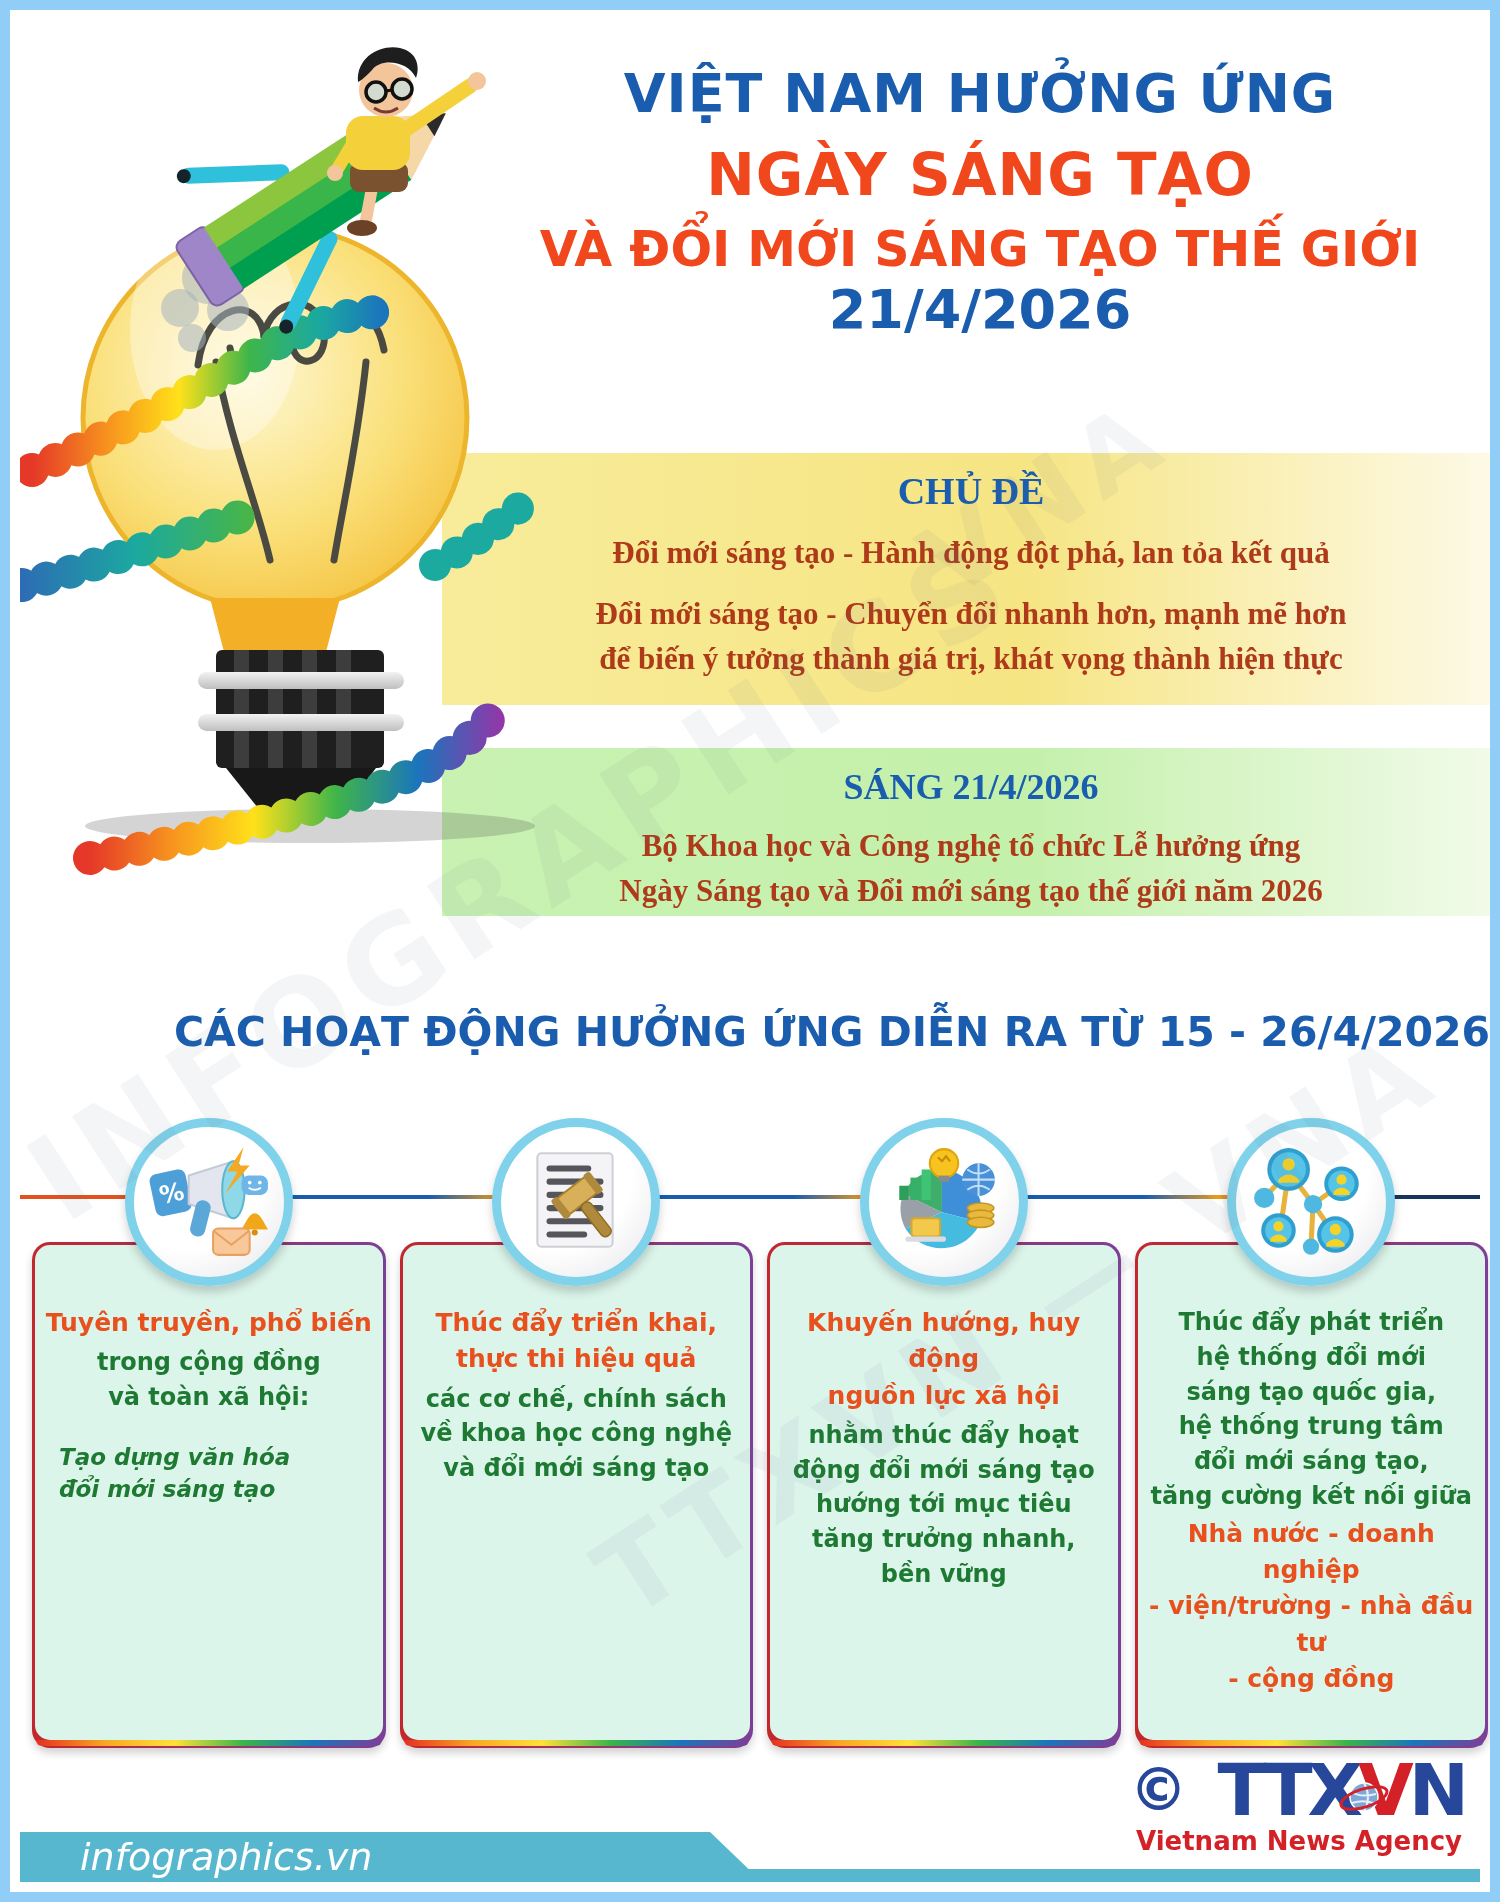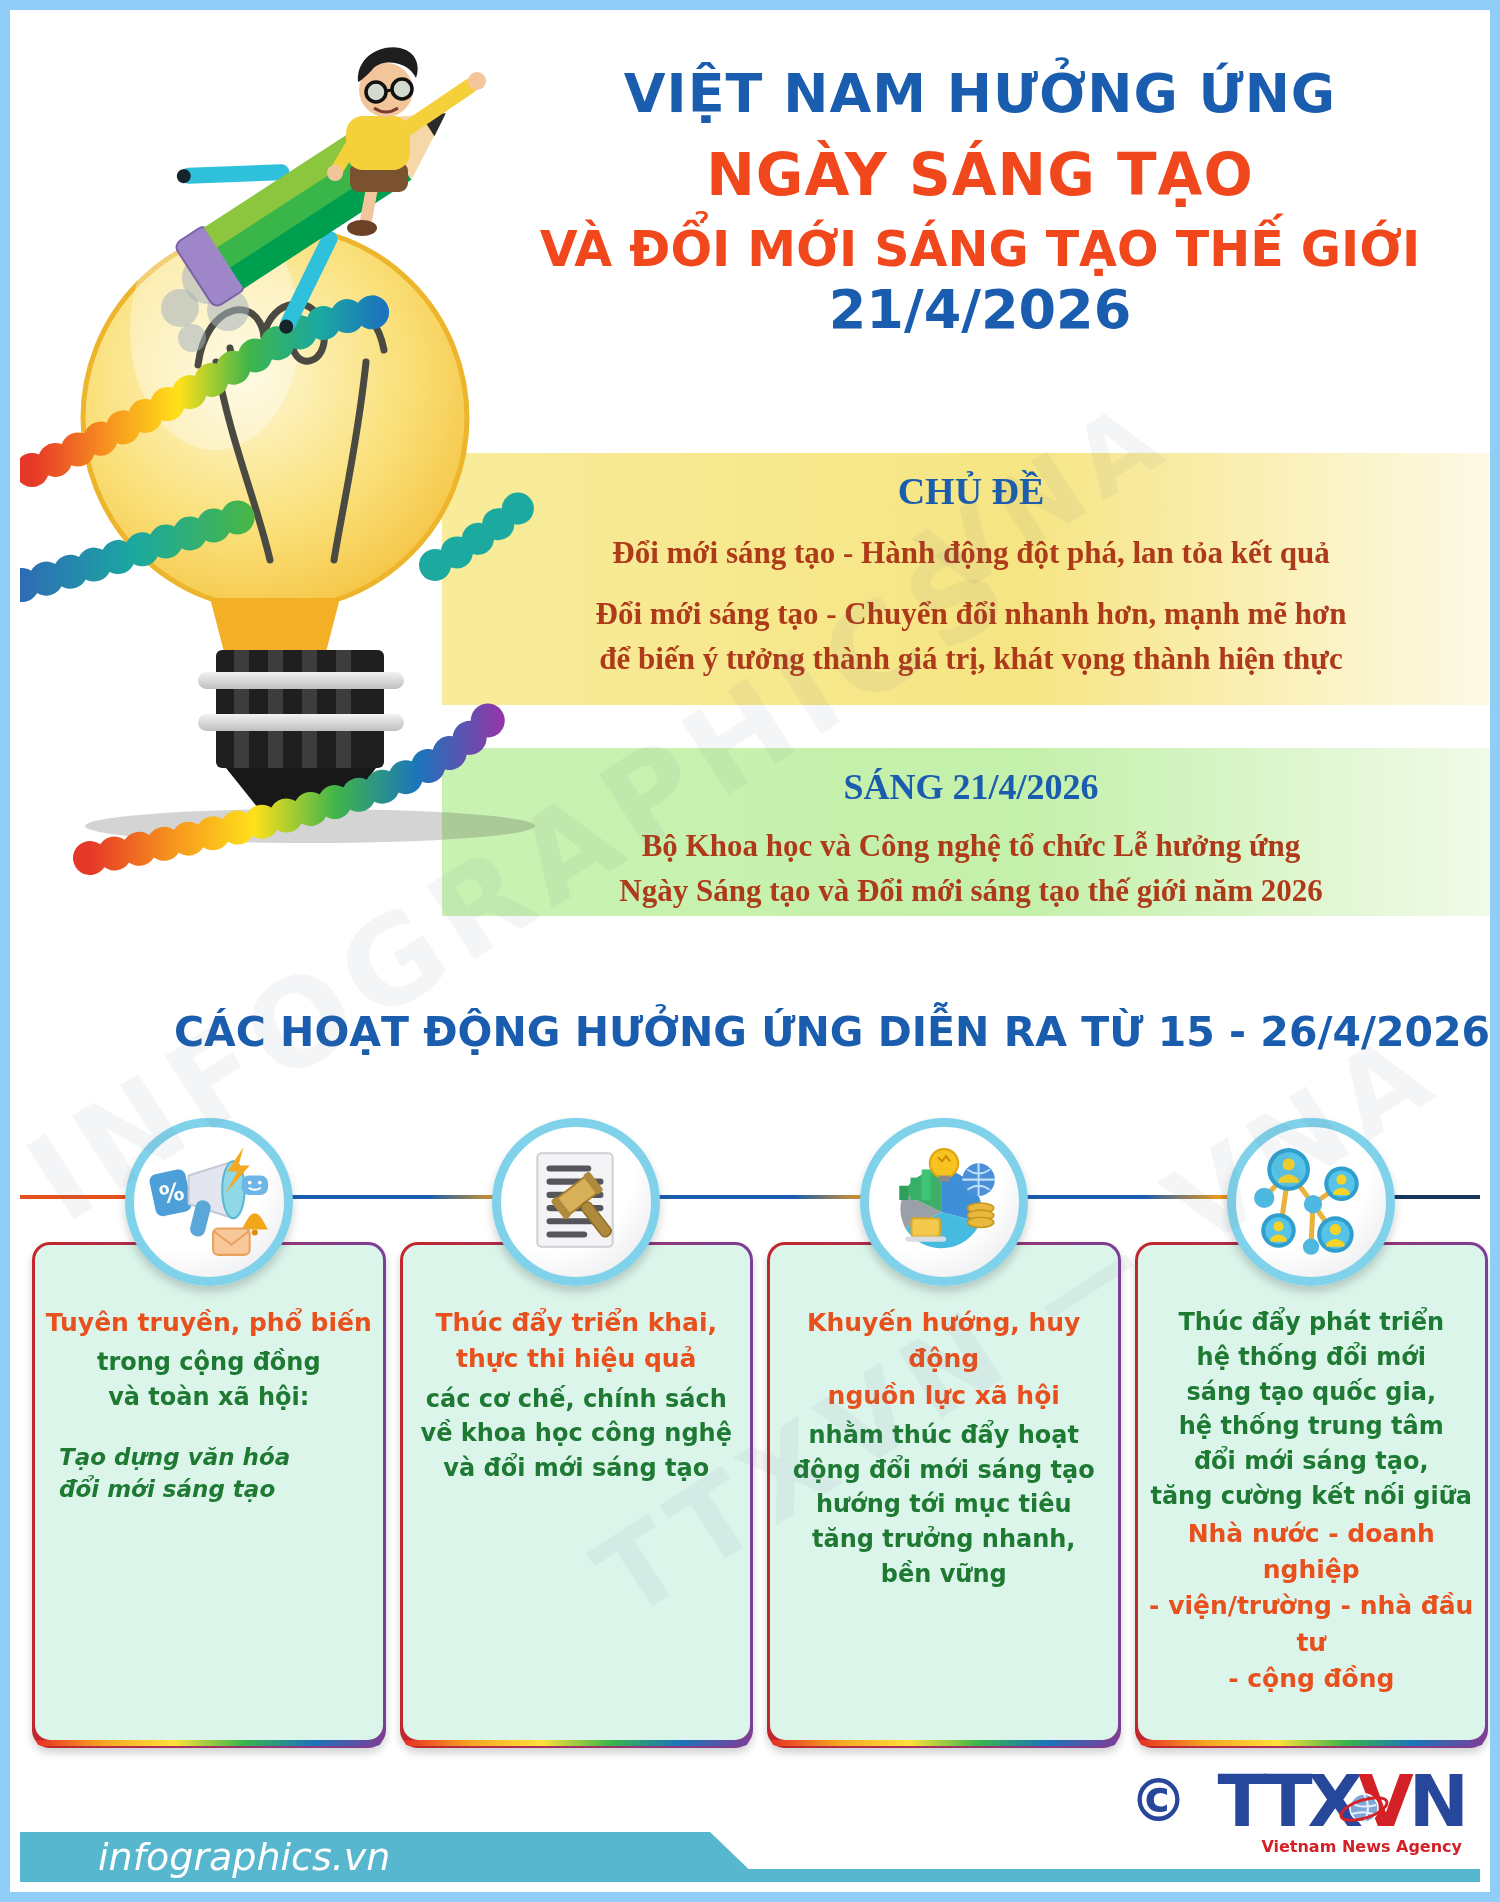--- a/index.html
+++ b/index.html
@@ -55,29 +55,29 @@
   .card-note{color:#1E7A33;font-weight:800;font-style:italic;font-size:23px;line-height:1.4;
       white-space:pre-line;margin-top:26px;text-align:left;padding-left:16px;}
   .card-note + .card-note{margin-top:18px;}
   .card-h-after{margin-top:2px;}
   
   .illus{position:absolute;left:10px;top:10px;width:540px;height:860px;z-index:3;}
   
   .bottom-strip{position:absolute;left:10px;right:10px;bottom:10px;height:13px;background:#57B7CE;z-index:2;}
   .ribbon{position:absolute;left:10px;bottom:10px;width:742px;height:50px;background:#57B7CE;z-index:3;
       clip-path:polygon(0 0,93% 0,100% 100%,0 100%);display:flex;align-items:center;}
-  .site{color:#ffffff;font-style:italic;font-size:38px;padding-left:78px;}
+  .site{color:#ffffff;font-style:italic;font-size:38px;padding-left:60px;}
   .logo{position:absolute;right:26px;bottom:36px;z-index:3;text-align:right;}
   .logo-row{position:relative;display:flex;align-items:center;justify-content:flex-end;}
   .copy{color:#27479B;font-size:58px;font-weight:600;margin-right:30px;line-height:1;}
   .lg{font-size:72px;font-weight:800;letter-spacing:-5px;line-height:1;}
   .lg-blue{color:#27479B;}
   .lg-red{color:#D42027;}
   .logo-globe{position:absolute;right:74px;top:24px;}
-  .logo-sub{color:#D42027;font-weight:800;font-size:16px;margin-top:0px;padding-right:2px;}
+  .logo-sub{color:#D42027;font-weight:800;font-size:26px;margin-top:0px;padding-right:2px;}
 </style>
 </head>
 <body>
 
 <div class="page">
 
   <div class="wm wm1">INFOGRAPHICS</div>
   <div class="wm wm2">TTXVN — VNA</div>
   <div class="wm wm3">VNA</div>
 

